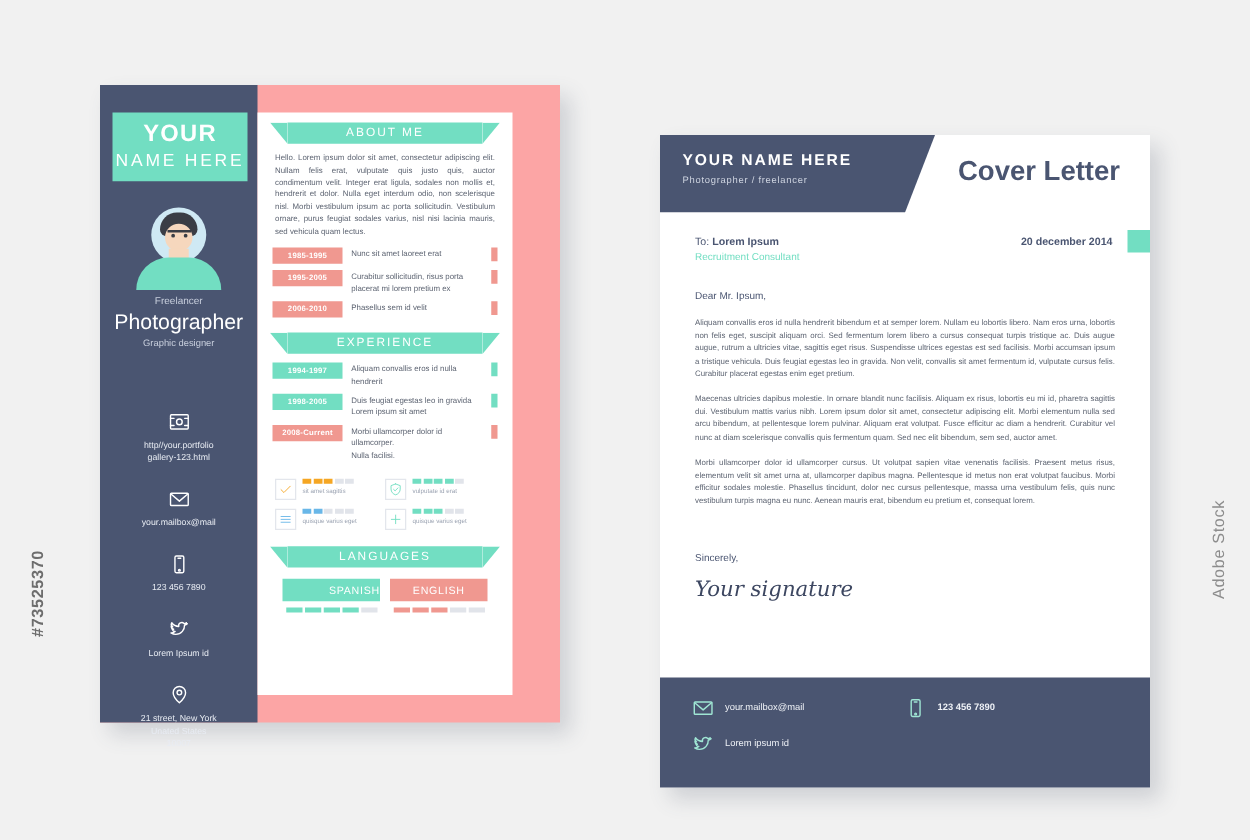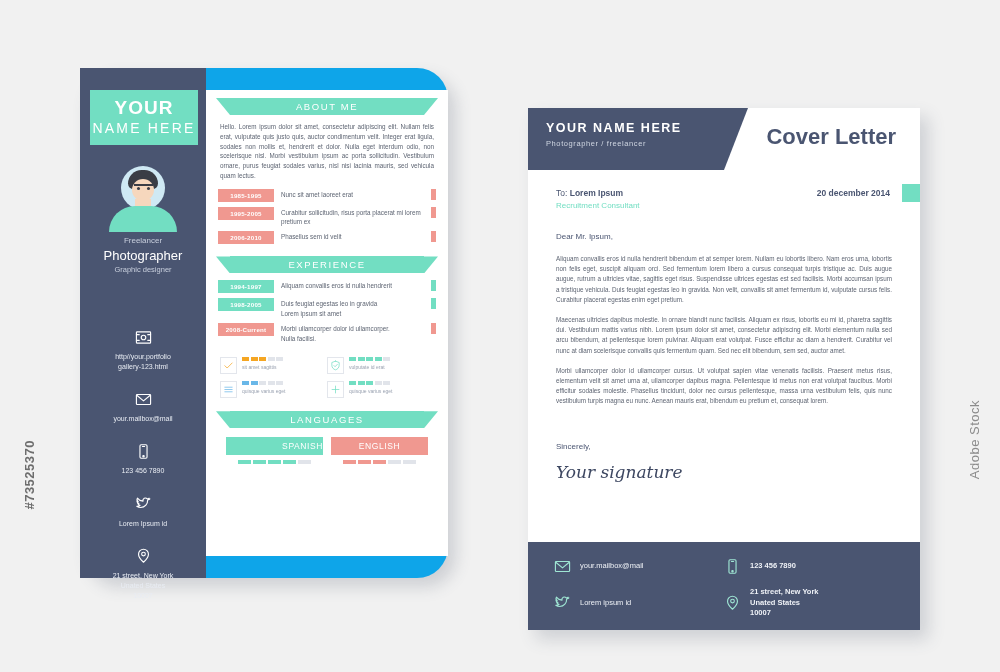--- a/index.html
+++ b/index.html
@@ -18,21 +18,21 @@
     font-family:"Liberation Sans", sans-serif;
   }
   .wm-right { right:18px; top:400px; }
   .wm-id    { left:22px;  top:440px; font-weight:bold; color:#6d6d6d; }
 
   
   .page {
     position:absolute; background:#fff;
     box-shadow: 8px 9px 16px rgba(70,80,100,.20);
   }
-  #resume      { left:80px;  top:68px;  width:368px; height:510px; background:#0ea5e9;border-radius:31px; }
+  #resume      { left:80px;  top:68px;  width:368px; height:510px; background:#fca5a5; }
   #coverletter { left:528px; top:68px;  width:392px; height:522px; background:#fff;margin-top:40px; }
 
   
   .res-left {
     position:absolute; left:0; top:0; width:126px; height:100%;
     background:#4a5571;
   }
   .res-name-bar {
     position:absolute; left:10px; top:22px; width:108px; padding:8px 0 9px;
     background:#72dec2; text-align:center; color:#fff;
@@ -54,37 +54,37 @@
   .glasses { position:absolute; left:13px; top:18px; width:19px; height:6px;
              border-top:2px solid #3a3d45; }
   .shoulders {
     position:absolute; left:29px; top:40px; width:68px; height:26px;
     background:#72dec2; border-radius:34px 34px 0 0;
   }
   .neck { position:absolute; left:55px; top:33px; width:16px; height:12px; background:#f6d7bd; }
 
   .res-roles { position:absolute; left:0; top:168px; width:126px; text-align:center; color:#fff; }
   .res-roles .small { font-size:8px; color:#c8cfdd; }
-  .res-roles .big   { font-size:13px; margin:3px 0 2px; }
+  .res-roles .big   { font-size:17px; margin:3px 0 2px; }
   .res-roles .sub   { font-size:7.5px; color:#c8cfdd; }
 
   .contact-bar {
     position:absolute; left:10px; top:218px; width:108px; padding:6px 0 7px;
     background:#72dec2; text-align:center; color:#fff;
     font-size:14px; letter-spacing:2px;
   }
   .contact-list { position:absolute; left:0; top:258px; width:126px; color:#fff; }
   .c-item { text-align:center; margin-bottom:16px; }
   .c-item .ico { height:22px; margin-bottom:4px; display:flex; align-items:center; justify-content:center; }
   .c-item .txt { font-size:7px; line-height:1.45; color:#e8ecf3; padding:0 8px; }
   svg.ic { display:block; }
 
   
   .res-right {
-    position:absolute; left:126px; top:22px; width:242px; height:466px;
+    position:absolute; left:126px; top:22px; width:204px; height:466px;
     background:#fff; padding:8px 10px 0;
   }
   .ribbon {
     position:relative; height:17px; background:#72dec2; color:#fff;
     display:flex; align-items:center; justify-content:center;
     font-size:9.5px; letter-spacing:1.6px; margin:0 14px 7px;
   }
   .ribbon::before, .ribbon::after {
     content:""; position:absolute; top:0; width:14px; height:17px; background:#72dec2;
   }
@@ -462,26 +462,15 @@
           <div class="ftxt bold" style="white-space: pre-line;">123 456 7890</div>
         </div>
         <div class="fitem">
           <div class="fico">
             <svg class="ic" width="17" height="17" viewBox="0 0 24 24" fill="none" stroke="#9fe6d4" stroke-width="1.6" stroke-linecap="round" stroke-linejoin="round">
               <path d="M21 5.6c-.7.5-1.5.85-2.3 1 .6-.6 1-1.3 1.2-2.1-.8.5-1.7.85-2.6 1a3.5 3.5 0 0 0-6 3.2C8 8.5 5.2 7 3.4 4.5c-.9 1.6-.4 3.6 1.1 4.6-.6 0-1.2-.2-1.7-.5.1 1.6 1.2 3 2.7 3.3-.5.15-1.1.2-1.6.1.45 1.4 1.8 2.4 3.3 2.4A7.6 7.6 0 0 1 2.5 16c1.6 1 3.5 1.6 5.4 1.6 6.5 0 10.1-5.4 9.9-10.2A7.3 7.3 0 0 0 21 5.6z"></path>
             </svg>
           </div>
           <div class="ftxt " style="white-space: pre-line;">Lorem ipsum id</div>
         </div>
-        <div class="fitem">
-          <div class="fico">
-            <svg class="ic" width="17" height="17" viewBox="0 0 24 24" fill="none" stroke="#9fe6d4" stroke-width="1.6" stroke-linecap="round" stroke-linejoin="round">
-              <path d="M12 21.5s7-6.3 7-11.4A7 7 0 0 0 5 10.1c0 5.1 7 11.4 7 11.4z"></path>
-              <circle cx="12" cy="10" r="2.6"></circle>
-            </svg>
-          </div>
-          <div class="ftxt bold" style="white-space: pre-line;">21 street, New York
-Unated States
-10007</div>
-        </div>
       </div>
   </div>
 </div>
 
 </body></html>

